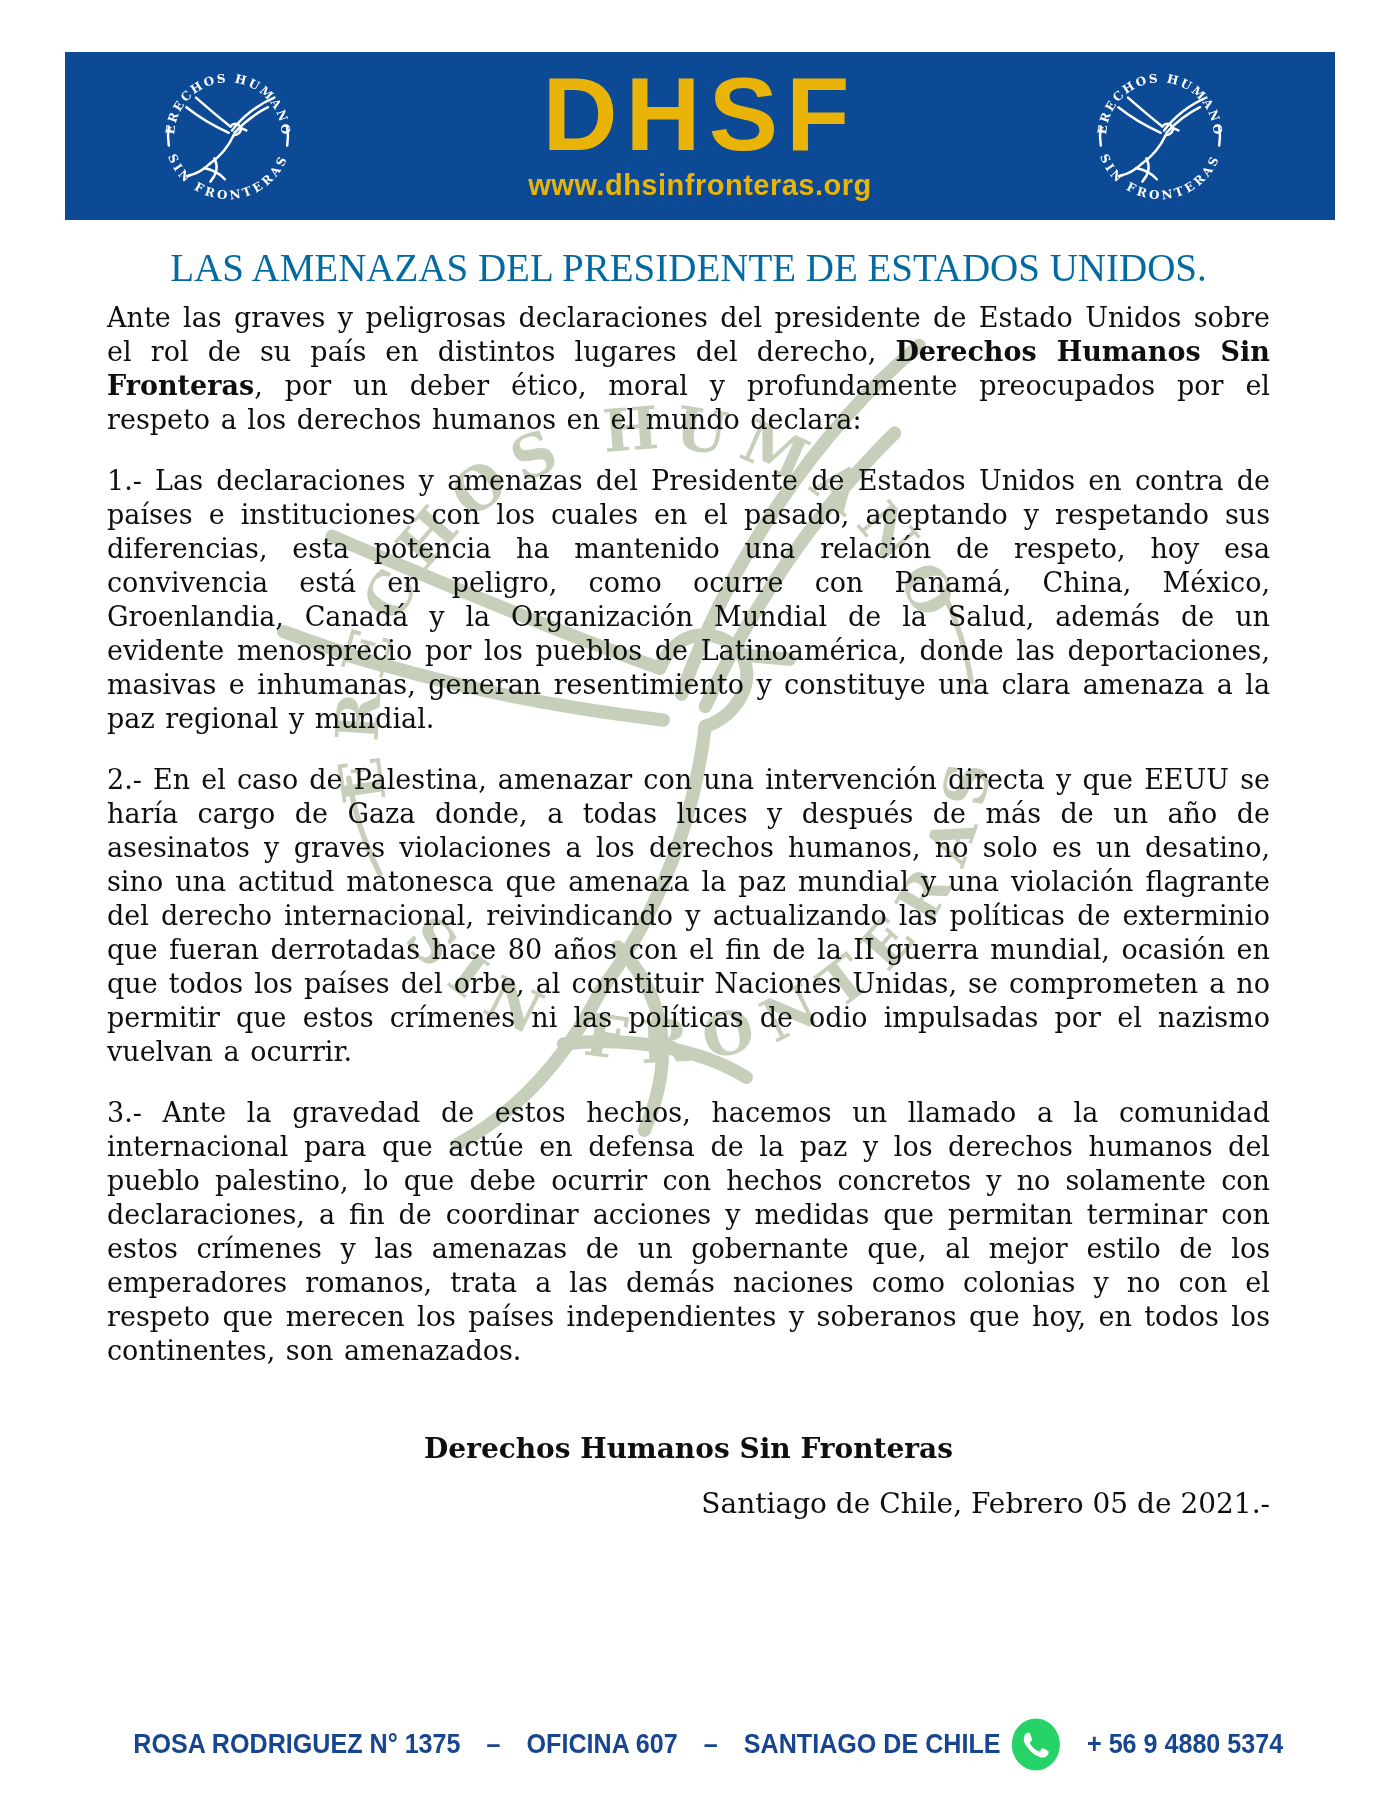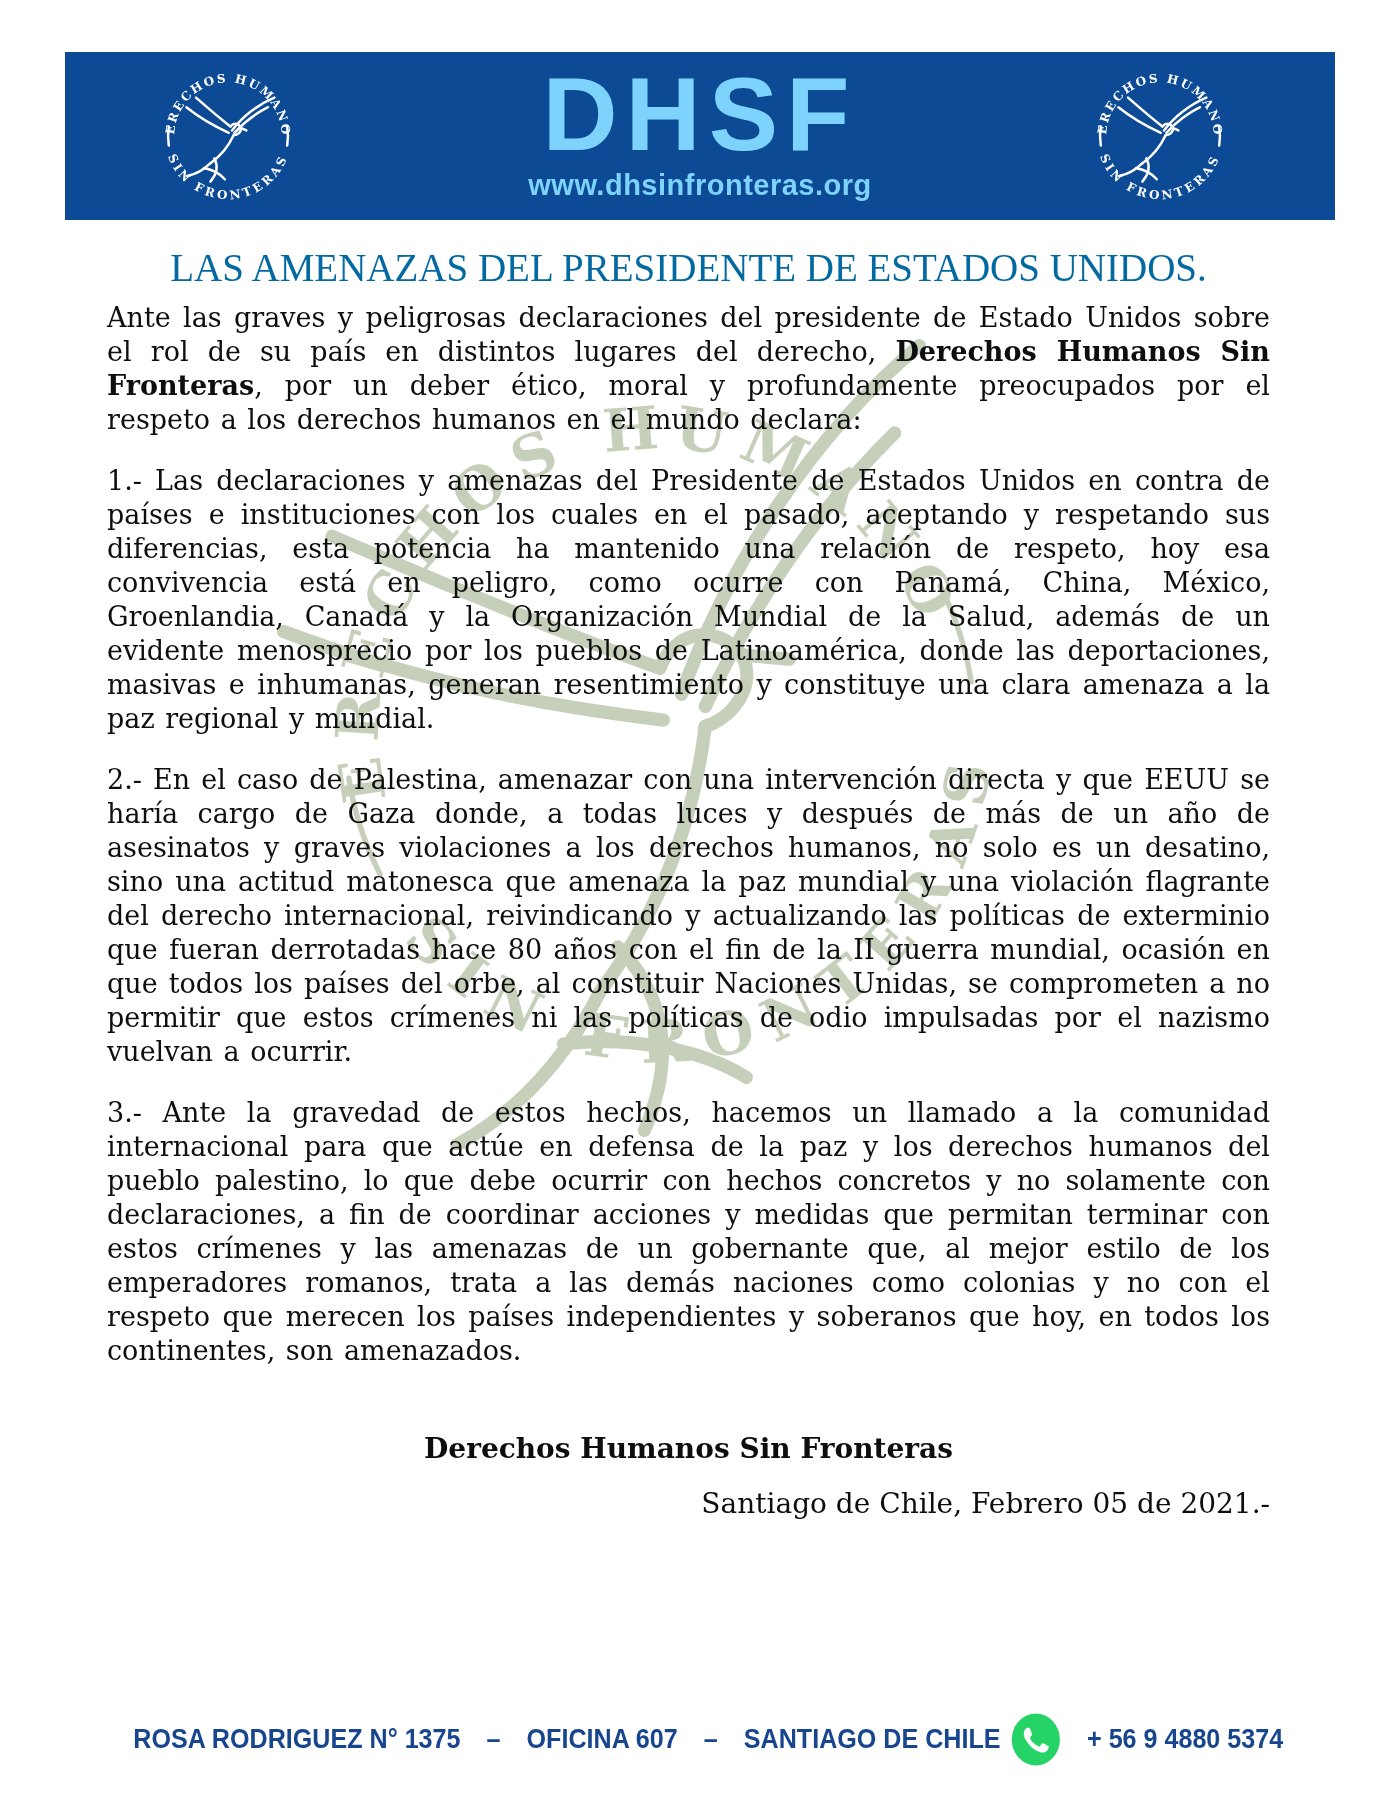--- a/index.html
+++ b/index.html
@@ -38,21 +38,21 @@
     stroke: #ffffff;
     fill: none;
     stroke-width: 3.1;
     stroke-linecap: round;
   }
   .brand-block {
     position: absolute;
     left: 50%; top: 10px;
     transform: translateX(-50%);
     text-align: center;
-    color: #7dd3fc;
+    color: #eab308;
     white-space: nowrap;
   }
   .brand {
     font-family: "Liberation Sans", sans-serif;
     font-weight: 700;
     font-size: 104px;
     line-height: 1.0;
     letter-spacing: 8px;
   }
   .website {
@@ -125,21 +125,21 @@
     font-size: 28px;
   }
 
   
   .footer {
     position: absolute;
     left: 16px; right: 0; top: 1712px;
     height: 64px;
     display: flex;
     justify-content: center;
-    align-items: flex-start;
+    align-items: center;
   }
   .footer-inner {
     display: flex;
     align-items: center;
     transform: scaleX(0.93);
     font-family: "Liberation Sans", sans-serif;
     font-weight: 700;
     font-size: 27px;
     color: #17458e;
     white-space: nowrap;

